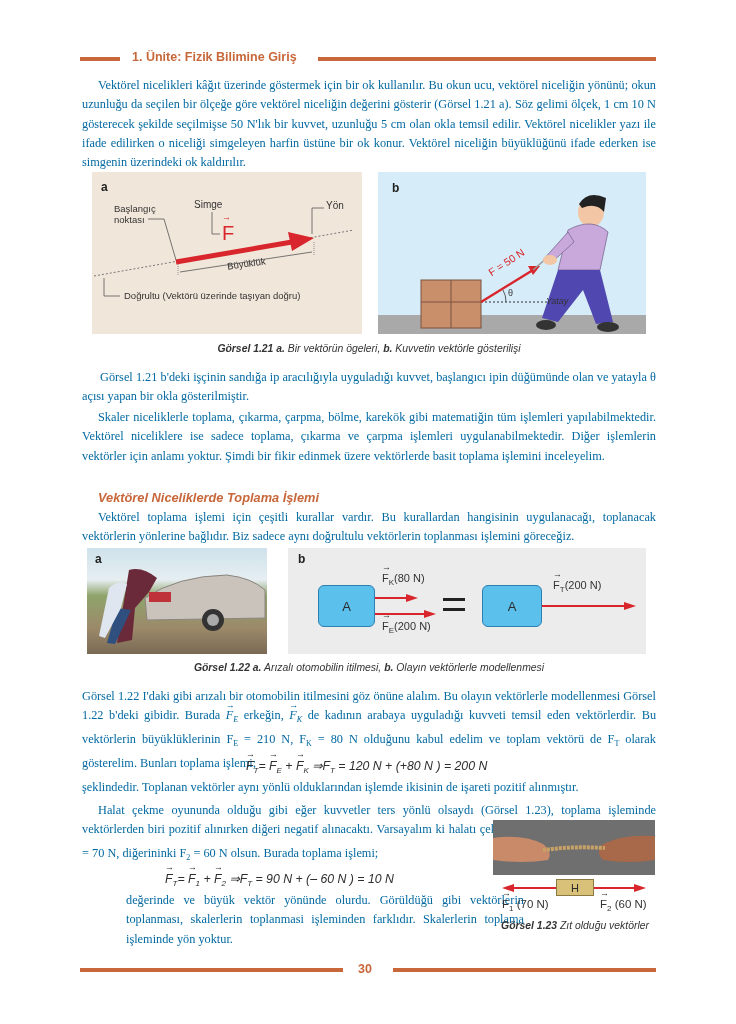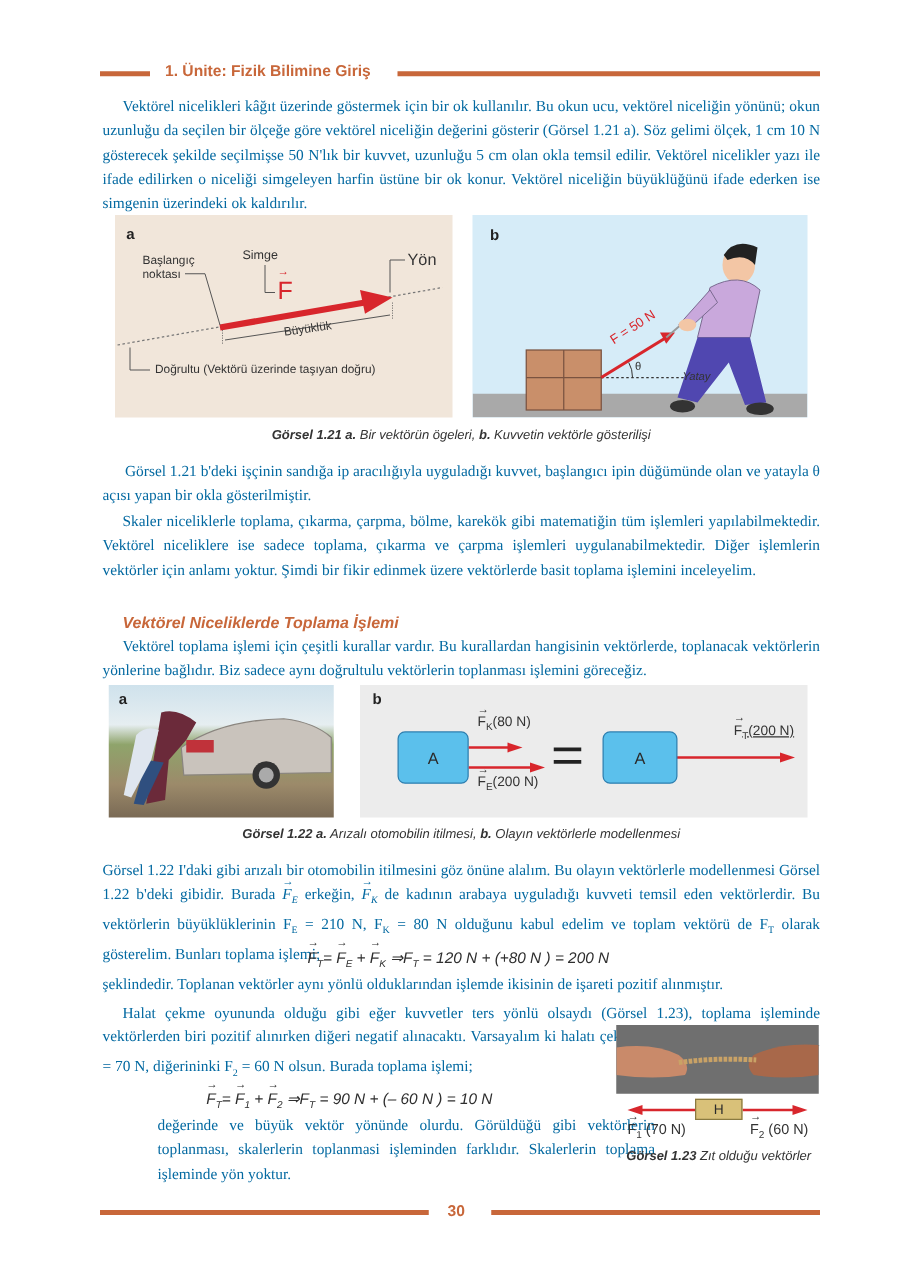--- a/index.html
+++ b/index.html
@@ -42,21 +42,21 @@
     <polyline points="120,40 120,62 128,62" fill="none" stroke="#555" stroke-width="0.8"></polyline>
     <polyline points="232,36 220,36 220,62" fill="none" stroke="#555" stroke-width="0.8"></polyline>
     <line x1="86" y1="92" x2="86" y2="104" stroke="#555" stroke-width="0.6" stroke-dasharray="1,1"></line>
     <line x1="222" y1="70" x2="222" y2="84" stroke="#555" stroke-width="0.6" stroke-dasharray="1,1"></line>
     <line x1="88" y1="100" x2="220" y2="80" stroke="#555" stroke-width="0.8"></line>
     <polyline points="12,106 12,124 28,124" fill="none" stroke="#555" stroke-width="0.8"></polyline>
   </svg>
   <div class="abs" style="left:22px; top:31px; font-size:9.5px; color:#333; line-height:11px;"><span>Başlangıç</span><br><span>noktası</span></div>
   <div class="abs" style="left:102px; top:27px; font-size:10px; color:#333;">Simge</div>
   <div class="abs" style="left:130px; top:50px; font-size:20px; color:#d8262c;"><span class="vec">F</span></div>
-  <div class="abs" style="left:234px; top:28px; font-size:13px; color:#333;">Yön</div>
+  <div class="abs" style="left:234px; top:28px; font-size:10px; color:#333;">Yön</div>
   <div class="abs" style="left:135px; top:86px; font-size:9.5px; color:#333; transform:rotate(-8deg);">Büyüklük</div>
   <div class="abs" style="left:32px; top:118px; font-size:9.5px; color:#333;">Doğrultu (Vektörü üzerinde taşıyan doğru)</div>
 </div>
 
 <div class="fig" style="left:378px; top:172px; width:268px; height:162px; background:#d6ecf8;">
   <div class="fig-label" style="left:14px; top:9px;">b</div>
   <svg width="268" height="162" style="position:absolute;left:0;top:0;">
     <rect x="0" y="143" width="268" height="19" fill="#a9a9a9"></rect>
     <rect x="43" y="108" width="60" height="48" fill="#c98f6a" stroke="#7a5340" stroke-width="1"></rect>
     <line x1="73" y1="108" x2="73" y2="156" stroke="#7a5340"></line>
@@ -83,21 +83,21 @@
 <div class="caption" style="left:82px; top:343px; width:574px;">
   <b>Görsel 1.21</b> <b>a.</b> <span>Bir vektörün ögeleri,</span> <b>b.</b> <span>Kuvvetin vektörle gösterilişi</span>
 </div>
 
 <p class="para" style="top:368px;"><span class="ind" style="width:18px;"></span><span>Görsel 1.21 b'deki işçinin sandığa ip aracılığıyla uyguladığı kuvvet, başlangıcı ipin düğümünde olan ve yatayla θ açısı yapan bir okla gösterilmiştir.</span></p>
 
 <p class="para" style="top:408px;"><span class="ind"></span><span>Skaler niceliklerle toplama, çıkarma, çarpma, bölme, karekök gibi matematiğin tüm işlemleri yapılabilmektedir. Vektörel niceliklere ise sadece toplama, çıkarma ve çarpma işlemleri uygulanabilmektedir. Diğer işlemlerin vektörler için anlamı yoktur. Şimdi bir fikir edinmek üzere vektörlerde basit toplama işlemini inceleyelim.</span></p>
 
 <div class="section-title">Vektörel Niceliklerde Toplama İşlemi</div>
 
-<p class="para" style="top:508px;"><span class="ind"></span><span>Vektörel toplama işlemi için çeşitli kurallar vardır. Bu kurallardan hangisinin vektörlerde, toplanacak vektörlerin yönlerine bağlıdır. Biz sadece aynı doğrultulu vektörlerin toplanması işlemini göreceğiz.</span></p>
+<p class="para" style="top:508px;"><span class="ind"></span><span>Vektörel toplama işlemi için çeşitli kurallar vardır. Bu kurallardan hangisinin uygulanacağı, toplanacak vektörlerin yönlerine bağlıdır. Biz sadece aynı doğrultulu vektörlerin toplanması işlemini göreceğiz.</span></p>
 
 <div class="fig" style="left:87px; top:548px; width:180px; height:106px; background:linear-gradient(180deg,#cfe2ec 0%,#e6eef1 30%,#8fa46b 45%,#9c8a6a 75%,#7a6a55 100%);">
   <div class="fig-label" style="left:8px; top:4px;">a</div>
   <svg width="180" height="106" style="position:absolute;left:0;top:0;">
     <path d="M58 50 Q90 28 140 27 Q165 30 178 42 L178 70 L60 72 Z" fill="#c9c3bc" stroke="#8a857f"></path>
     <rect x="62" y="44" width="22" height="10" fill="#c0323a"></rect>
     <circle cx="126" cy="72" r="11" fill="#333"></circle>
       <circle cx="126" cy="72" r="6" fill="#aaa"></circle>
     <path d="M42 22 Q55 18 70 30 L62 44 L48 60 L45 92 L30 95 Z" fill="#6b2a3a"></path>
     <path d="M30 60 L20 95 L28 96 L44 62 Z" fill="#2f4f7f"></path>
@@ -118,21 +118,21 @@
     <rect x="155" y="50" width="22" height="3" fill="#222"></rect>
     <rect x="155" y="60" width="22" height="3" fill="#222"></rect>
     <line x1="253" y1="58" x2="340" y2="58" stroke="#d8262c" stroke-width="2"></line>
     <polygon points="336,54 348,58 336,62" fill="#d8262c"></polygon>
   </svg>
   <div class="abs" style="left:194px; top:37px; width:60px; height:42px; background:#5bc0ec; border:1px solid #2d7fb0; border-radius:6px; display:flex; align-items:center; justify-content:center; font-size:13px;">
       <span>A</span>
     </div>
   <div class="abs" style="left:94px; top:24px; font-size:11px; color:#333;"><span class="vec">F</span><sub>K</sub><span>(80 N)</span></div>
   <div class="abs" style="left:94px; top:72px; font-size:11px; color:#333;"><span class="vec">F</span><sub>E</sub><span>(200 N)</span></div>
-  <div class="abs" style="left:299px; top:31px; font-size:11px; color:#333;text-decoration:underline;"><span class="vec">F</span><sub>T</sub><span>(200 N)</span></div>
+  <div class="abs" style="left:265px; top:31px; font-size:11px; color:#333;"><span class="vec">F</span><sub>T</sub><span>(200 N)</span></div>
 </div>
 
 <div class="caption" style="left:82px; top:662px; width:574px;">
   <b>Görsel 1.22</b> <b>a.</b> <span>Arızalı otomobilin itilmesi,</span> <b>b.</b> <span>Olayın vektörlerle modellenmesi</span>
 </div>
 
 <p class="para" style="top:687px;">
   <span>Görsel 1.22 I'daki gibi arızalı bir otomobilin itilmesini göz önüne alalım. Bu olayın vektörlerle modellenmesi Görsel 1.22 b'deki gibidir. Burada</span>
   <i><span class="vec">F</span><sub>E</sub></i>
   <span>erkeğin,</span>

